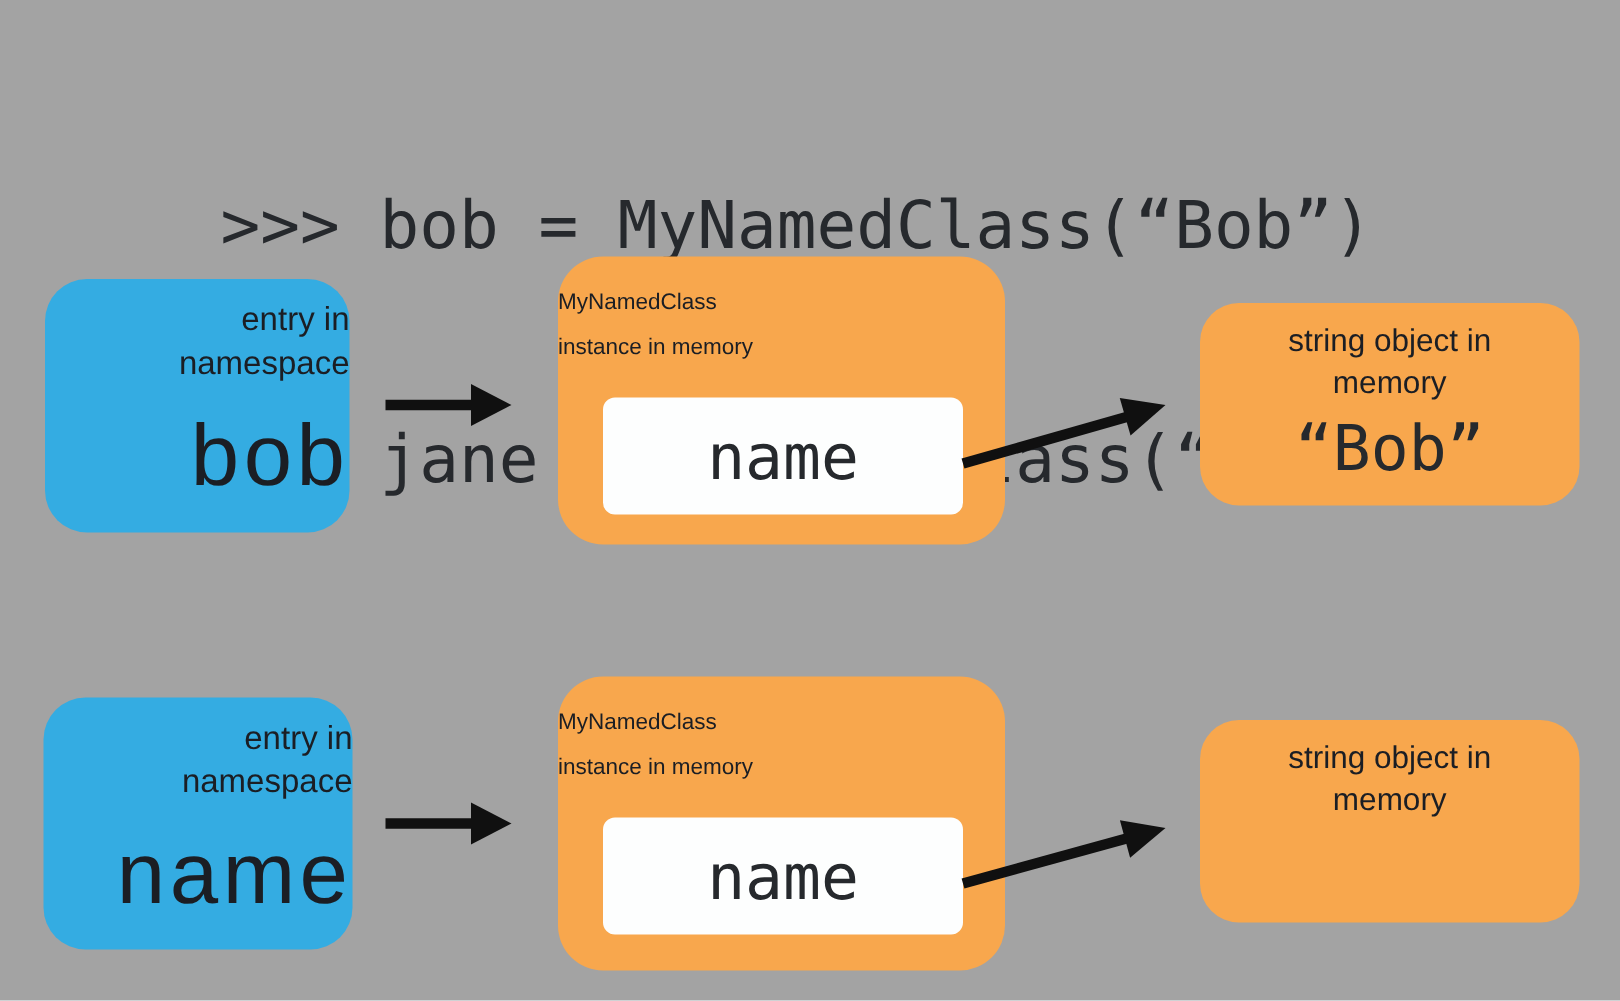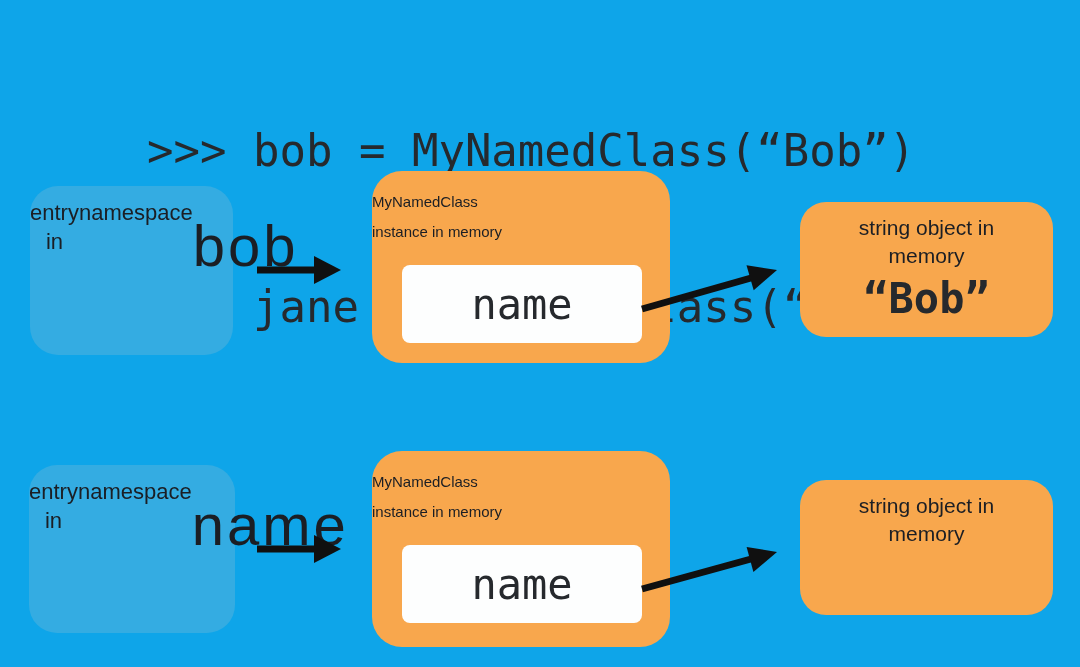--- a/index.html
+++ b/index.html
@@ -1,21 +1,21 @@
 <!DOCTYPE html>
 <html><head>
 <meta charset="utf-8">
 <style>
   * { box-sizing: border-box; margin: 0; padding: 0; }
   html, body { background: #F2F8FB; }
   #canvas {
     position: relative;
     width: 1080px;
     height: 667px;
-    background: #0ea5e9;
+    background: #a3a3a3;
     font-family: "Liberation Sans", sans-serif;
     color: #1E2126;
     overflow: hidden;
     padding-left: 30px;
   }
   .mono { font-family: "DejaVu Sans Mono", "Liberation Mono", monospace; }
 
   
   #code {
     position: absolute;
@@ -28,22 +28,22 @@
     white-space: pre;
   }
 
   .box { position: absolute; }
 
   
   .ns {
     background: #34ACE2;
     border-radius: 28px;
     display: flex;
-    flex-direction: row;
-    align-items: flex-start;
+    flex-direction: column;
+    align-items: flex-end;
     justify-content: flex-start;
     padding-top: 12px;
     text-align: center;
     color: #1b1e24;
   }
   .ns .lbl { font-size: 22px; line-height: 29px; }
   .ns .var { font-size: 58px; line-height: 62px; letter-spacing: 3px; margin-top: 17px; }
 
   
   .inst { background: #F8A74D; border-radius: 30px; color: #1b1e24; }
@@ -58,21 +58,21 @@
     border-radius: 8px;
     display: flex;
     align-items: center;
     justify-content: center;
   }
   .slot .attr { font-size: 42px; color: #26292D; }
 
   
   .str { background: #F8A74D; border-radius: 26px; text-align: center; color: #1b1e24; }
   .str .title { padding-top: 12px; font-size: 21px; line-height: 28px; }
-  .str .val { font-size: 42px; line-height: 46px; margin-top: 6px; color: #26292D; font-weight: bold; }
+  .str .val { font-size: 42px; line-height: 46px; margin-top: 6px; color: #26292D; }
 
   
   #ns1   { left: 30px;  top: 186px; width: 203px; height: 169px; }
   #inst1 { left: 372px; top: 171px; width: 298px; height: 192px; }
   #str1  { left: 800px; top: 202px; width: 253px; height: 135px; }
   #ns2   { left: 29px;  top: 465px; width: 206px; height: 168px; }
   #inst2 { left: 372px; top: 451px; width: 298px; height: 196px; }
   #str2  { left: 800px; top: 480px; width: 253px; height: 135px; }
 
   #arrows { position: absolute; left: 0; top: 0; pointer-events: none; }

